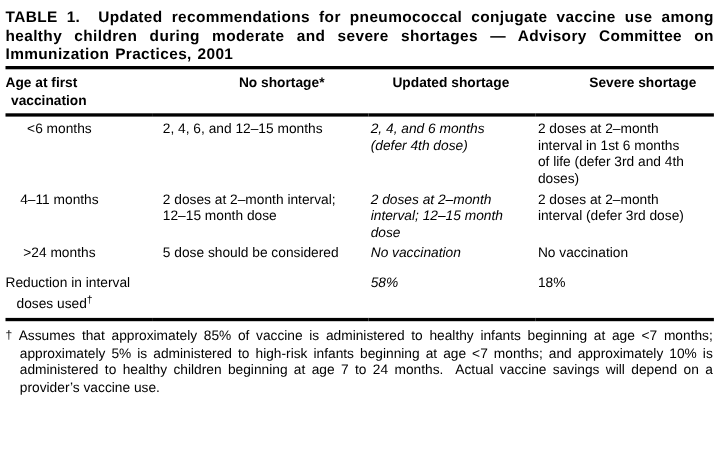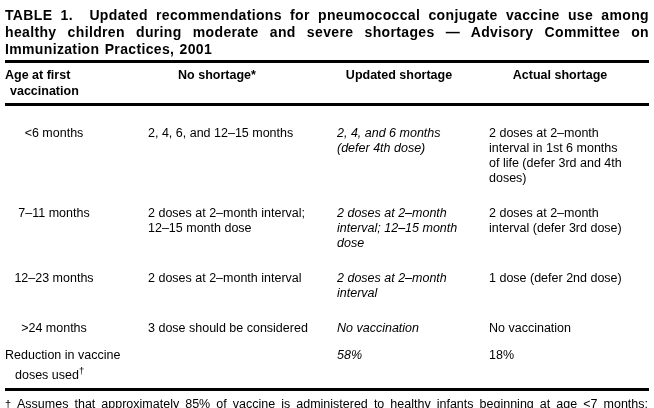--- a/index.html
+++ b/index.html
@@ -42,27 +42,27 @@
     padding: 0;
     overflow: hidden;
     margin-left: 36px;
   }
   thead th {
     font-weight: 700;
     line-height: 15.5px;
     padding-top: 5px;
     padding-bottom: 4px;
     border-bottom: 3px solid #000;
-    text-align: center;
+    text-align: right;
   }
   thead th.h-age  { text-align: left; padding-left: 5px; text-indent: -5px; }
   thead th.h-no   { padding-right: 40px; }
   thead th.h-mod  { padding-right: 24px; }
   thead th.h-sev  { padding-right: 16px; }
-  tbody td { padding-top: 20px; }
+  tbody td { padding-top: 4px; }
   tbody td.c-age { text-align: center; padding-right: 36px; }
   tbody td.c-no  { padding-left: 9px; }
   tbody td.c-mod { padding-left: 2px; padding-right: 4px; font-style: italic; }
   tbody td.c-sev { padding-left: 2px; padding-right: 2px; }
   tr.summary td {
     padding-top: 12px;
     padding-bottom: 5px;
     border-bottom: 3px solid #000;
   }
   tr.summary td.c-summary-label {
@@ -105,59 +105,52 @@
         <col style="width:196px">
         <col style="width:152px">
         <col style="width:162px">
     </colgroup>
     <thead>
       <tr>
           <th class="h-age">Age at first
 vaccination</th>
           <th class="h-no">No shortage*</th>
           <th class="h-mod">Updated shortage</th>
-          <th class="h-sev">Actual shortage</th>
+          <th class="h-sev">Severe shortage</th>
         </tr>
     </thead>
     <tbody>
       <tr>
           <td class="c-age">&lt;6 months</td>
           <td class="c-no">2, 4, 6, and 12–15 months</td>
           <td class="c-mod">2, 4, and 6 months
 (defer 4th dose)</td>
           <td class="c-sev">2 doses at 2–month
 interval in 1st 6 months
 of life (defer 3rd and 4th
 doses)</td>
         </tr>
       <tr>
-          <td class="c-age">7–11 months</td>
+          <td class="c-age">4–11 months</td>
           <td class="c-no">2 doses at 2–month interval;
 12–15 month dose</td>
           <td class="c-mod">2 doses at 2–month
 interval; 12–15 month
 dose</td>
           <td class="c-sev">2 doses at 2–month
 interval (defer 3rd dose)</td>
         </tr>
       <tr>
-          <td class="c-age">12–23 months</td>
-          <td class="c-no">2 doses at 2–month interval</td>
-          <td class="c-mod">2 doses at 2–month
-interval</td>
-          <td class="c-sev">1 dose (defer 2nd dose)</td>
-        </tr>
-      <tr>
           <td class="c-age">&gt;24 months</td>
-          <td class="c-no">3 dose should be considered</td>
+          <td class="c-no">5 dose should be considered</td>
           <td class="c-mod">No vaccination</td>
           <td class="c-sev">No vaccination</td>
         </tr>
       <tr class="summary">
-          <td class="c-age c-summary-label"><span>Reduction in vaccine
+          <td class="c-age c-summary-label"><span>Reduction in interval
 doses used</span><sup class="dagger">†</sup></td>
           <td class="c-no"></td>
           <td class="c-mod">58%</td>
           <td class="c-sev">18%</td>
         </tr>
     </tbody>
   </table>
 
   <div class="footnotes">
     <div class="footnote"><sup class="fn-marker">†</sup><span>Assumes that approximately 85% of vaccine is administered to healthy infants beginning at age &lt;7 months; approximately 5% is administered to high-risk infants beginning at age &lt;7 months; and approximately 10% is administered to healthy children beginning at age 7 to 24 months.&nbsp; Actual vaccine savings will depend on a provider’s vaccine use.</span></div>

